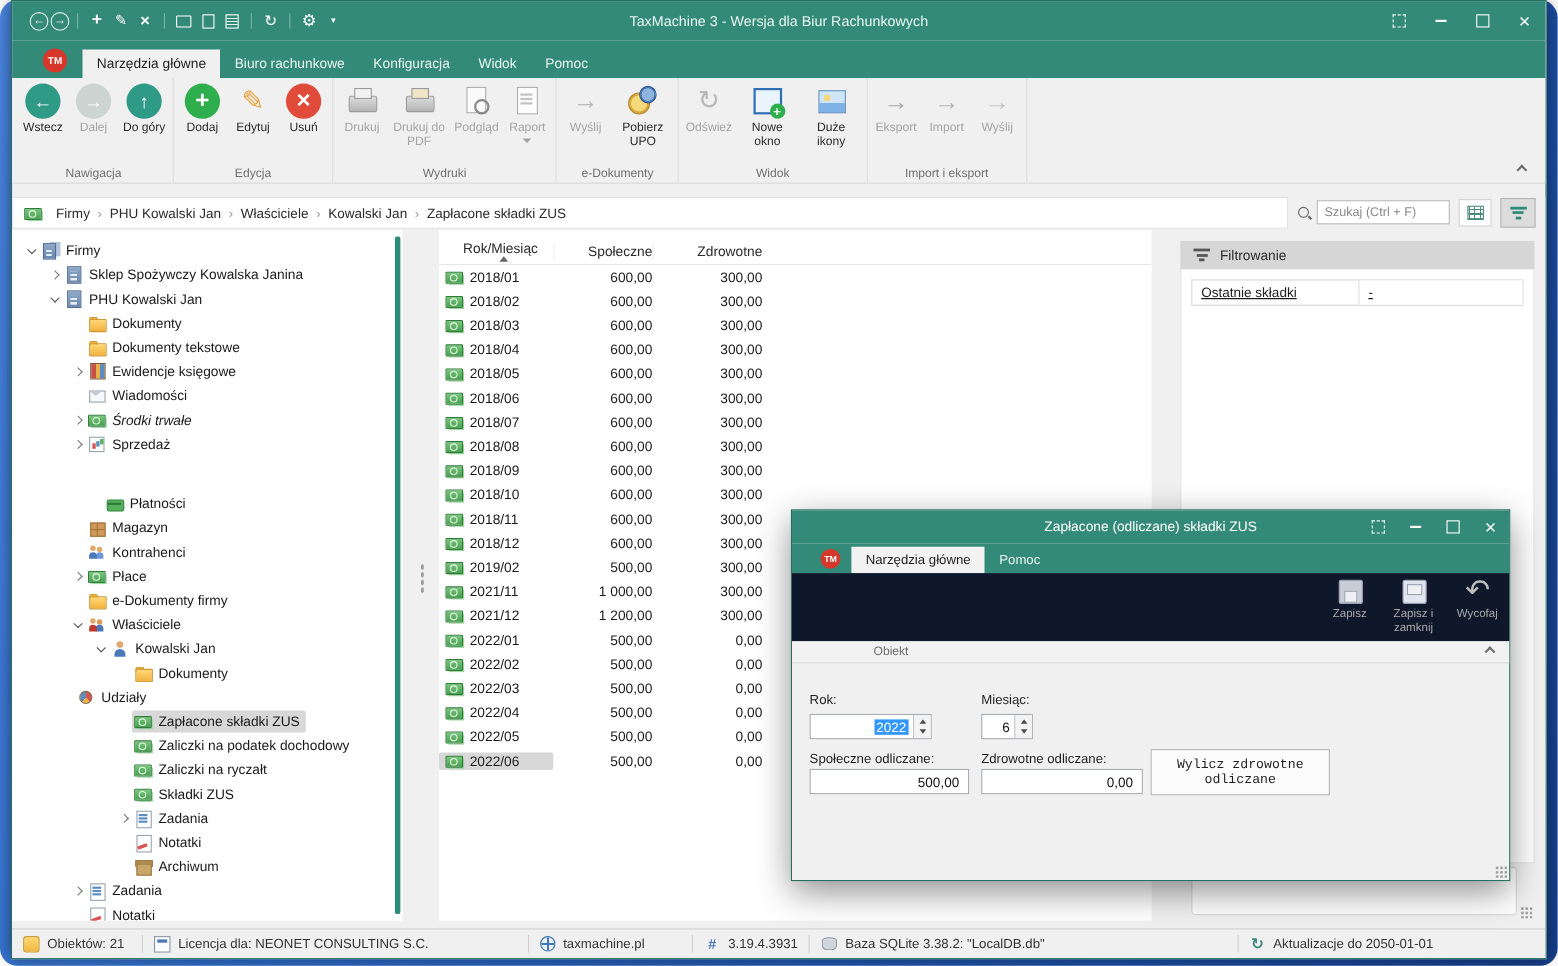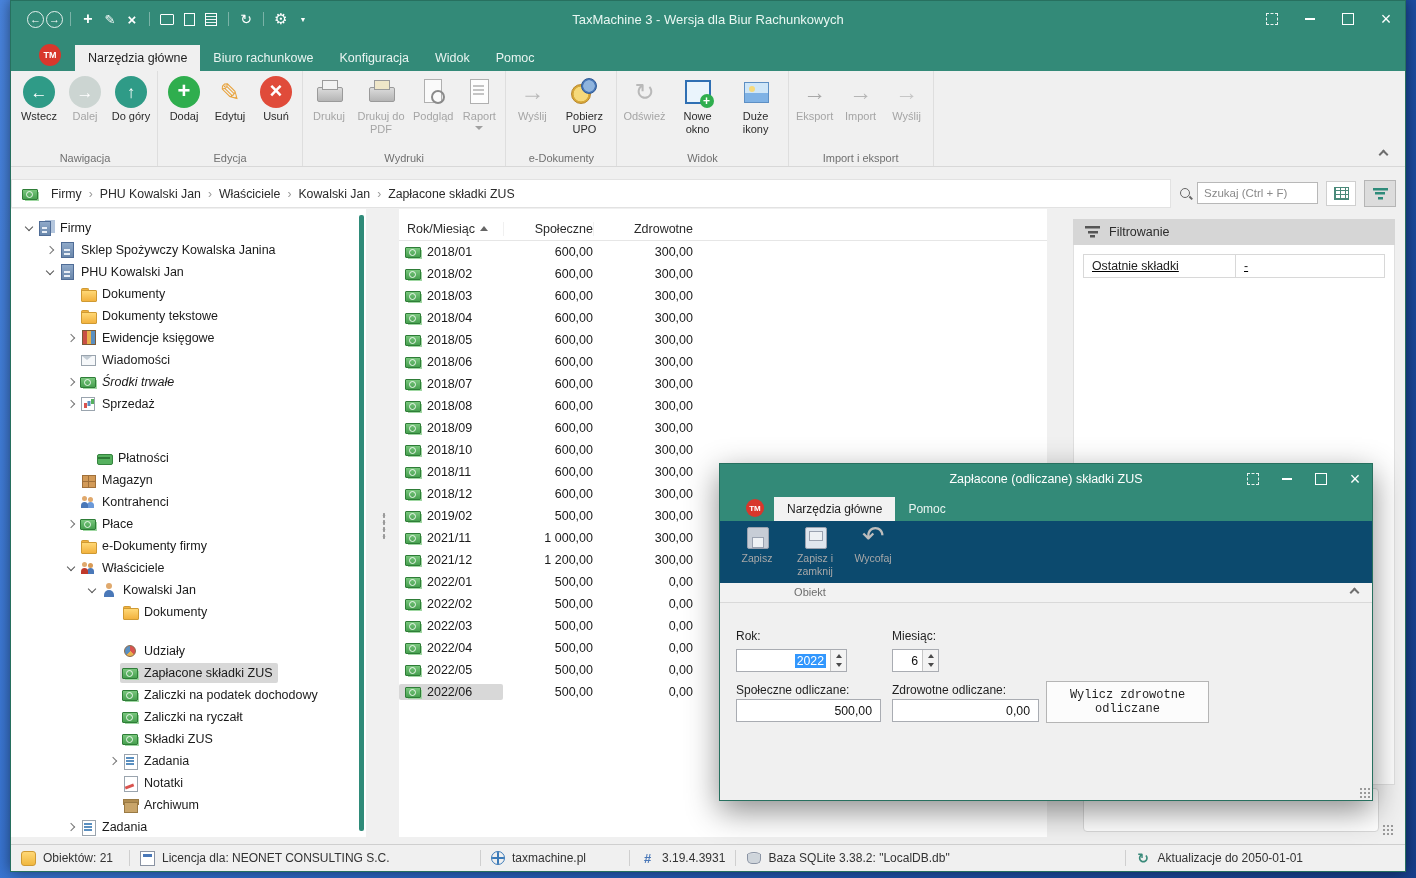--- a/index.html
+++ b/index.html
@@ -1,17 +1,17 @@
 <!DOCTYPE html>
 <html><head>
 <meta charset="utf-8">
 <style>
   * { margin:0; padding:0; box-sizing:border-box; }
   html,body { width:1416px; height:878px; overflow:hidden; font-family:"Liberation Sans","DejaVu Sans",sans-serif; }
-  .desktop { position:absolute; inset:0; background:linear-gradient(115deg,#4a86e0 0%,#2f6ccb 35%,#1f53ab 70%,#173f8c 100%); }
+  .desktop { position:absolute; inset:0; background:linear-gradient(115deg,#4a86e0 0%,#2f6ccb 35%,#1f53ab 70%,#173f8c 100%);border-radius:16px; }
   .app { position:absolute; left:10px; top:0; width:1396px; height:872px; background:#f0f0f0; border:1px solid #27705f; box-shadow:0 0 14px rgba(0,0,0,.5); overflow:hidden; }
 
   
   .titlebar { position:absolute; left:0; top:0; right:0; height:36px; background:#338a78; display:flex; align-items:center; }
   .qabox { display:flex; align-items:center; margin-left:16px; gap:2px; }
   .qa { width:20px; height:20px; display:flex; align-items:center; justify-content:center; color:#fff; }
   .qa-back,.qa-forward { border:1px solid rgba(255,255,255,.85); border-radius:50%; width:17px; height:17px; font-size:11px; }
   .qa-back::after{content:"←"} .qa-forward::after{content:"→"}
   .qa-add::after{content:"+";font-size:16px;font-weight:700}
   .qa-edit::after{content:"✎";font-size:13px}
@@ -139,21 +139,21 @@
   .ti-notes::before{content:"";position:absolute;left:2px;top:1px;width:12px;height:14px;background:#fff;border:1px solid #9aa4ae}
   .ti-notes::after{content:"";position:absolute;left:3px;bottom:3px;width:9px;height:3px;background:#d9534f;transform:rotate(-20deg)}
   .ti-archive::before{content:"";position:absolute;left:1px;top:2px;width:14px;height:4px;background:#b08c50;border:1px solid #9a7a44}
   .ti-archive::after{content:"";position:absolute;left:2px;top:5px;width:12px;height:9px;background:#c9a56a;border:1px solid #9a7a44}
   .ti-car::before{content:"";position:absolute;left:1px;top:5px;width:14px;height:6px;background:#4a78b8;border-radius:3px 5px 1px 1px}
   .ti-car::after{content:"";position:absolute;left:3px;bottom:2px;width:3px;height:3px;border-radius:50%;background:#222;box-shadow:7px 0 0 #222}
 
   
   .grid { position:absolute; left:388px; top:0; width:648px; bottom:7px; background:#fff; overflow:hidden; padding-top:8px; }
   .ghead { display:flex; height:24px; align-items:center; border-bottom:1px solid #e6e6e6; font-size:12.5px; color:#2b2b2b; }
-  .hcell0 { width:104px; display:flex; align-items:center; padding-left:8px; }
+  .hcell0 { width:104px; display:flex; align-items:center; padding-left:8px;flex-direction:column; }
   .hcell1 { width:90px; text-align:right; border-left:1px solid #f0f0f0; }
   .hcell2 { width:100px; text-align:right; border-left:1px solid #f0f0f0; }
   .sort { width:0; height:0; border-left:4px solid transparent; border-right:4px solid transparent; border-bottom:5px solid #666; margin-left:5px; }
   .grow { height:22px; display:flex; align-items:center; font-size:12.5px; color:#1a1a1a; }
   .cell0 { width:104px; padding-left:6px; display:flex; align-items:center; gap:6px; }
   .cell1 { width:90px; text-align:right; }
   .cell2 { width:100px; text-align:right; }
   .grow.selected .cell0 { background:#d8d8d8; border-radius:2px; }
 
   
@@ -167,21 +167,21 @@
   .grip { position:absolute; right:2px; bottom:2px; width:11px; height:11px; background-image:radial-gradient(#9a9a9a 1px,transparent 1.4px); background-size:4px 4px; }
 
   
   .dialog { position:absolute; left:708px; top:462px; width:654px; height:338px; background:#f0f0f0; border:1px solid #27705f; box-shadow:0 10px 30px rgba(0,0,0,.45); z-index:10; display:flex; flex-direction:column; }
   .dtitle { height:30px; background:#338a78; position:relative; display:flex; align-items:center; flex:none; }
   .dtitletext { position:absolute; left:0; right:0; text-align:center; font-size:12.5px; color:#fff; pointer-events:none; }
   .dtitle .wc { width:34px; }
   .dtabs { height:27px; background:#338a78; display:flex; align-items:flex-end; flex:none; }
   .dtabs .mtab { height:24px; font-size:12px; }
   .dtabs .mtab.active { background:#f2f2f2; }
-  .dtoolbar { height:62px; background:#0c4a6e; display:flex; padding-left:8px; flex:none; }
+  .dtoolbar { height:62px; background:#0f172a; display:flex; padding-left:8px; flex:none;justify-content:flex-end; }
   .dbtn { width:58px; display:flex; flex-direction:column; align-items:center; padding-top:4px; gap:1px; font-size:10.5px; line-height:1.2; color:#a8a8a8; text-align:center; }
   .di { width:26px; height:26px; position:relative; flex:none; }
   .di-save::before{content:"";position:absolute;left:3px;top:2px;width:20px;height:20px;background:#c7cdd6;border:1px solid #9aa2b0;border-radius:2px}
   .di-save::after{content:"";position:absolute;left:8px;top:12px;width:10px;height:9px;background:#eef1f4;border:1px solid #9aa2b0}
   .di-save-close::before{content:"";position:absolute;left:3px;top:2px;width:20px;height:20px;background:#dfe6ee;border:1px solid #9aa2b0;border-radius:2px}
   .di-save-close::after{content:"";position:absolute;left:7px;top:6px;width:12px;height:8px;background:#eef1f4;border:1px solid #9aa2b0}
   .di-undo::after{content:"↶";position:absolute;left:2px;top:-5px;font-size:27px;color:#bdbdbd}
   .dgrouprow { height:20px; background:#f2f2f2; border-bottom:1px solid #d9d9d9; position:relative; flex:none; }
   .dgrouplabel { position:absolute; left:0; top:3px; width:180px; text-align:center; font-size:11px; color:#6e6e6e; }
   .dchevpos { position:absolute; right:14px; top:6px; }
@@ -509,21 +509,21 @@
                 <span class="tlabel">Kowalski Jan</span>
               </span>
             </div>
             <div class="trow" style="padding-left: 94px;">
               <span class="tchev"></span>
               <span class="tlabelbox">
                 <span class="ti ti-folder"></span>
                 <span class="tlabel">Dokumenty</span>
               </span>
             </div>
-            <div class="trow" style="padding-left: 94px; margin-top: 17px;">
+            <div class="trow" style="padding-left: 42px;">
               <span class="tchev"></span>
               <span class="tlabelbox">
                 <span class="ti ti-pie"></span>
                 <span class="tlabel">Udziały</span>
               </span>
             </div>
             <div class="trow" style="padding-left: 94px;">
               <span class="tchev"></span>
               <span class="tlabelbox selected">
                 <span class="ti ti-money"></span>

